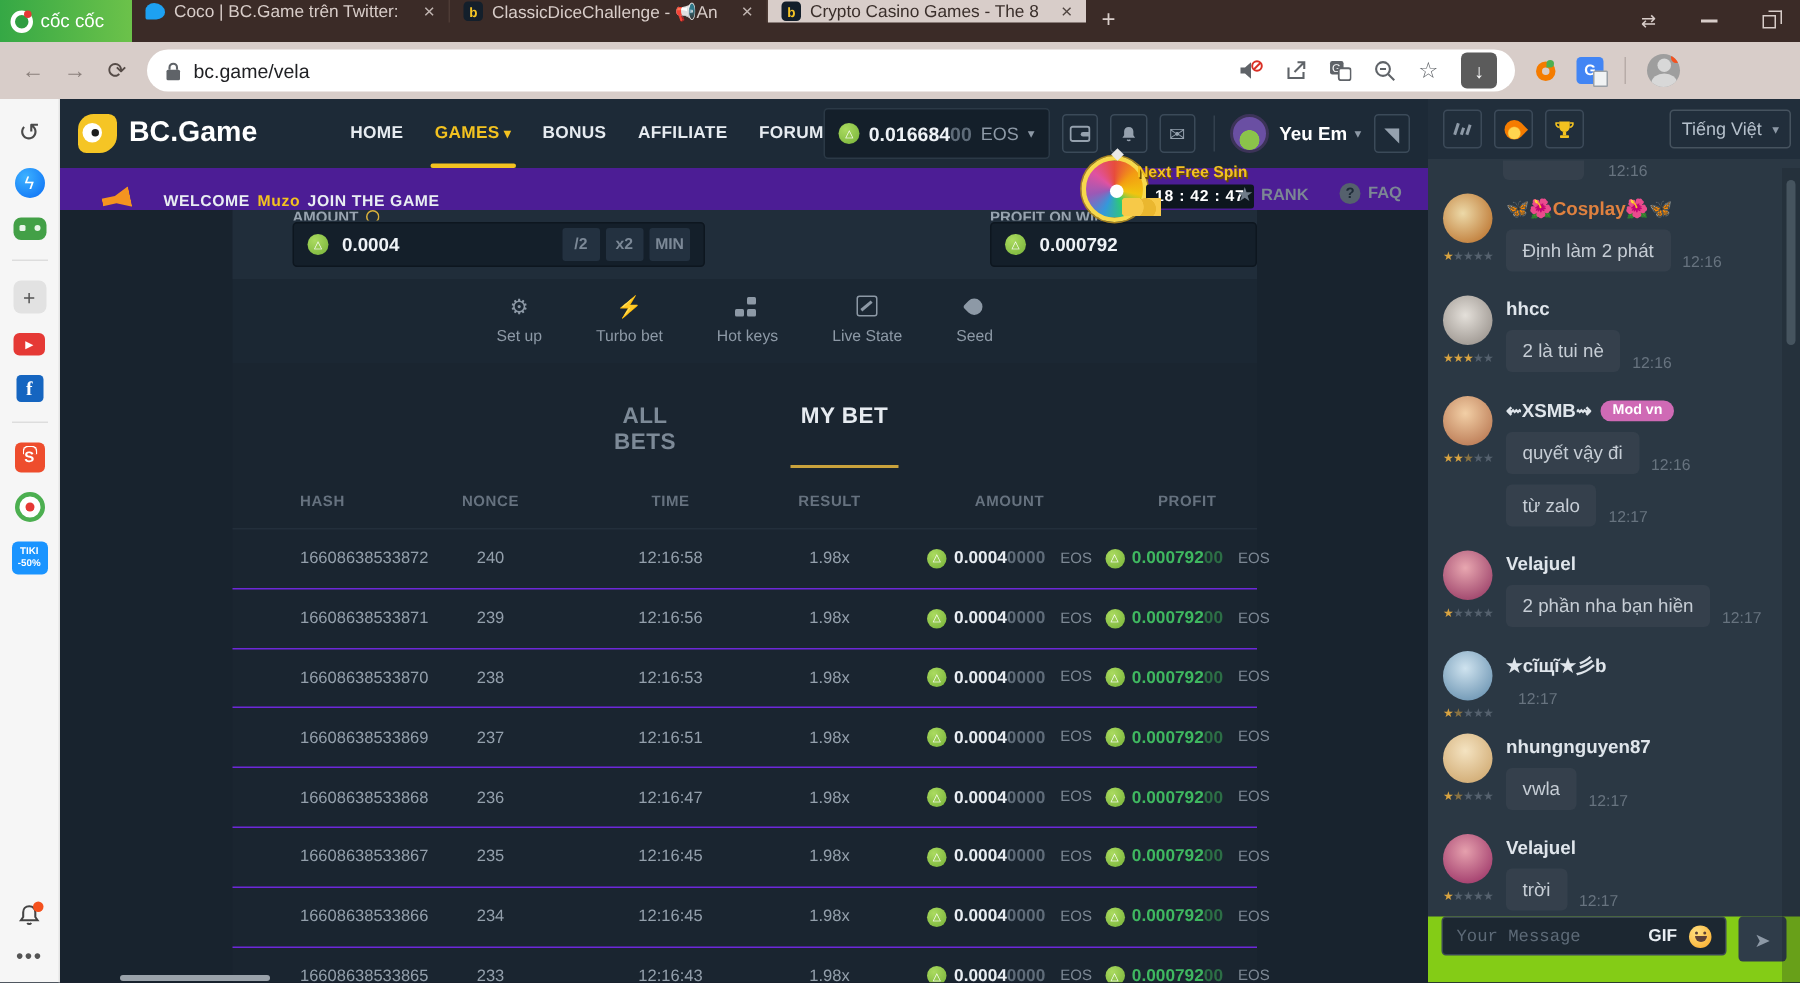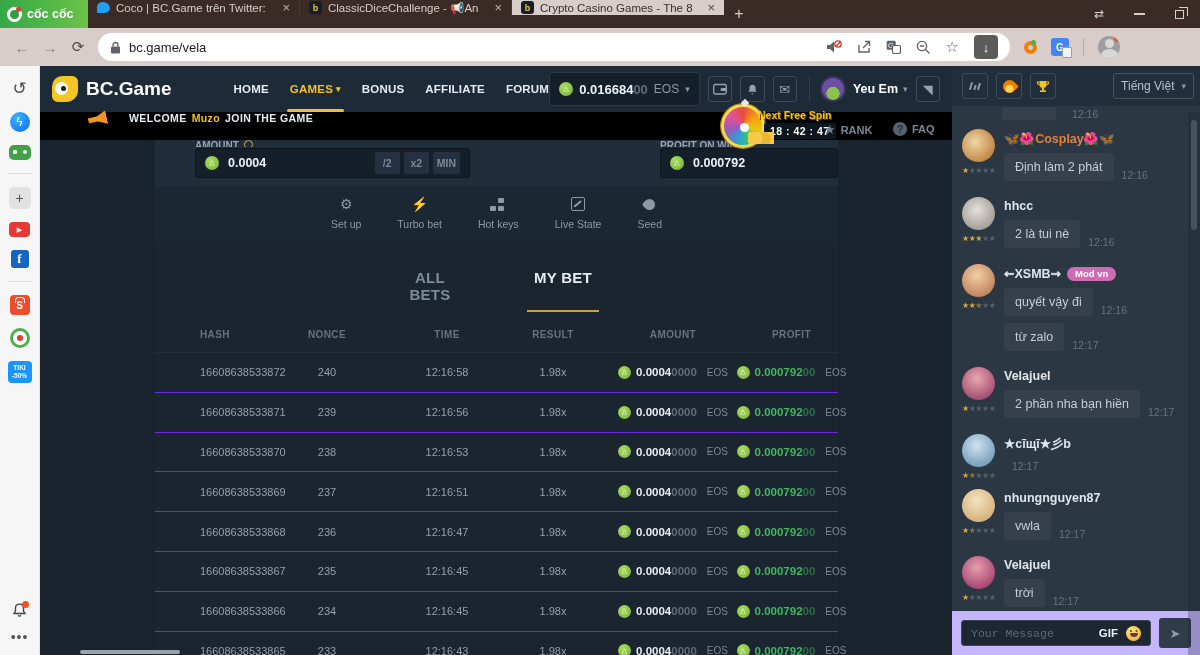--- a/index.html
+++ b/index.html
@@ -4,21 +4,21 @@
 <style>
 *{margin:0;padding:0;box-sizing:border-box}
 body{font-family:"Liberation Sans",sans-serif;width:1200px;height:655px;overflow:hidden;background:#18232e}
 .stage{position:relative;width:1200px;height:655px;overflow:hidden}
 
 
 .tabstrip{position:absolute;left:0;top:0;width:1200px;height:28px;background:#3b2b27;display:flex;align-items:stretch}
 .brand{width:88px;background:linear-gradient(90deg,#35a845,#6cc24a);display:flex;align-items:center;gap:5px;padding-left:7px;flex:none}
 .brandlogo{width:15px;height:15px;border-radius:50%;border:3px solid #fff;background:#2f9e41;position:relative}
 .brandlogo:after{content:"";position:absolute;right:-2px;top:-3px;width:5px;height:5px;border-radius:50%;background:#e53935}
-.brandtext{color:#fff;font-weight:bold;font-size:12.5px;white-space:nowrap}
+.brandtext{color:#fff;font-weight:normal;font-size:12.5px;white-space:nowrap}
 #tabs{display:flex;align-items:flex-start}
 .btab{width:212px;display:flex;align-items:center;gap:6px;padding:0 9px;color:#d8cdc9;font-size:11.5px;border-right:1px solid #4d3b35}
 .btab .ttitle{white-space:nowrap;overflow:hidden;flex:1}
 .btab.active{background:#d8cdc9;color:#3a2f2b;border-right:none}
 .btab .x{font-size:13px;color:inherit;opacity:.85}
 .ticon{flex:none}
 .tw{width:13px;height:11px;background:#1da1f2;border-radius:60% 75% 60% 15%}
 .bg{width:13px;height:13px;background:#131f2b;border-radius:3px;color:#f5c525;font-size:9px;font-weight:bold;display:flex;align-items:center;justify-content:center}
 .newtab{width:30px;color:#d8cdc9;font-size:16px;display:flex;align-items:center;justify-content:center}
 .wincontrols{margin-left:auto;display:flex;align-items:center;gap:30px;padding-right:16px;color:#d8cdc9}
@@ -83,21 +83,21 @@
 .balval{color:#eef2f6;font-weight:bold;font-size:13px}
 .dim{color:#5f6c79;font-style:normal}
 .balcur{color:#8d99a6;font-size:12px}
 .caretg{color:#8d99a6;font-size:9px}
 .sqbtn{width:26px;height:26px;border:1px solid #3b4a59;border-radius:3px;margin-left:8px;display:flex;align-items:center;justify-content:center;color:#95a1ae;font-size:13px}
 .hdivider{width:1px;height:24px;background:#33404e;margin:0 4px 0 12px}
 .uav{width:26px;height:26px;border-radius:50%;background:radial-gradient(circle at 50% 70%,#8bc34a 0 34%,#6a4fa3 36%);border:2px solid #3c3358;margin-left:6px;flex:none}
 .uname{color:#fff;font-weight:bold;font-size:12.5px;margin:0 5px 0 7px;white-space:nowrap}
 
 
-.banner{position:absolute;left:0;top:46px;right:0;height:28px;background:#000000;display:flex;align-items:flex-start;padding-left:48px}
+.banner{position:absolute;left:0;top:46px;right:0;height:28px;background:#4c1d95;display:flex;align-items:flex-end;padding-left:28px}
 .mega{width:19px;height:14px;background:#f59420;clip-path:polygon(0 32%,48% 32%,100% 0,100% 100%,48% 68%,0 68%);transform:rotate(-12deg);margin-right:22px}
 .wtext{font-size:10.5px;font-weight:bold;color:#e8edf2;letter-spacing:.4px}
 .wname{color:#f3c220;margin:0 5px}
 .wheel{position:absolute;left:681px;top:38px;width:44px;height:44px;border-radius:50%;border:3px solid #f7d94c;background:conic-gradient(#e74c3c,#f39c12,#f1c40f,#2ecc71,#3498db,#9b59b6,#e052a0,#e74c3c);box-shadow:0 0 0 1px #a8821f;z-index:5}
 .wheel:before{content:"";position:absolute;left:16px;top:16px;width:9px;height:9px;border-radius:50%;background:#fff}
 .wheel:after{content:"";position:absolute;left:18px;top:-7px;width:6px;height:6px;background:#e8e8e8;transform:rotate(45deg)}
 .coinpile{position:absolute;left:708px;top:66px;z-index:6;width:26px;height:12px;background:radial-gradient(circle at 25% 50%,#f7c948 0 38%,transparent 40%),radial-gradient(circle at 60% 60%,#eab72f 0 40%,transparent 42%),radial-gradient(circle at 90% 45%,#f7c948 0 34%,transparent 36%)}
 .spinlabel{position:absolute;left:718px;top:43px;color:#f3c220;font-weight:bold;font-size:10.5px;z-index:5;text-shadow:1px 1px 0 #6b4e00}
 .timer{position:absolute;left:724px;top:57px;background:#0d161e;border-radius:2px;color:#fff;font-weight:bold;font-size:10.5px;padding:2px 6px;z-index:5;letter-spacing:.5px}
 .rankbox,.faqbox{position:absolute;top:56px;display:flex;align-items:center;gap:5px;color:#7c8794;font-weight:bold;font-size:11px;z-index:5}
@@ -172,21 +172,21 @@
 .av5{background:radial-gradient(circle at 45% 35%,#f4e3c1,#caa064)}
 .av6{background:radial-gradient(circle at 45% 35%,#e5a0ad,#93275f)}
 .stars{font-size:8px;line-height:1;letter-spacing:-.5px;white-space:nowrap}
 .stars .g{color:#d9a441}.stars .e{color:#55616e}.stars .h{color:#d9a441;opacity:.55}
 .mbody{flex:1;min-width:0}
 .mname{font-size:12.5px;font-weight:bold;color:#dfe5eb;margin:2px 0 7px;display:flex;align-items:center;gap:6px;white-space:nowrap;overflow:hidden}
 .mname.orange{color:#e0813f}
 .badge{background:#cf6ab5;color:#fff;font-size:9.5px;font-weight:bold;border-radius:8px;padding:1.5px 8px;flex:none}
 .bubrow{display:flex;align-items:flex-end;margin-bottom:7px}
 .bub{background:#35404c;border-radius:4px;padding:7px 11px;font-size:12.5px;color:#c6cdd5;max-width:152px}
-.chatinput{position:absolute;left:0;right:0;bottom:0;height:44px;background:#c4b5fd;display:flex;align-items:center;padding:0 9px;gap:8px}
+.chatinput{position:absolute;left:0;right:0;bottom:0;height:44px;background:#84cc16;display:flex;padding:0 9px;gap:8px}
 .msginput{flex:1;height:26px;background:#1c2731;border:1px solid #3a4754;border-radius:3px;display:flex;align-items:center;padding:0 9px;gap:8px;min-width:0}
 .ph{flex:1;font-family:"Liberation Mono",monospace;font-size:11.5px;color:#5d6a77;white-space:nowrap;overflow:hidden}
 .gif{color:#e9eef3;font-weight:bold;font-size:11.5px}
 .smiley{width:15px;height:15px;border-radius:50%;background:radial-gradient(circle at 35% 30%,#ffe082,#f9a825);position:relative;flex:none}
 .smiley:before{content:"";position:absolute;left:3.5px;top:4px;width:2.5px;height:2.5px;border-radius:50%;background:#5d4037;box-shadow:5.5px 0 0 #5d4037}
 .smiley:after{content:"";position:absolute;left:3.5px;top:7px;width:8px;height:4px;border-radius:0 0 8px 8px;background:#5d4037}
 .sendbtn{width:32px;height:30px;background:#2f3c49;border-radius:3px;display:flex;align-items:center;justify-content:center;color:#8d99a6;font-size:13px;flex:none}
 .vscroll{position:absolute;left:1188px;top:112px;width:12px;height:543px;background:rgba(20,28,36,.25)}
 .vthumb{margin:8px 3px;width:6px;height:110px;background:#46545f;border-radius:3px}
 svg{display:block}

